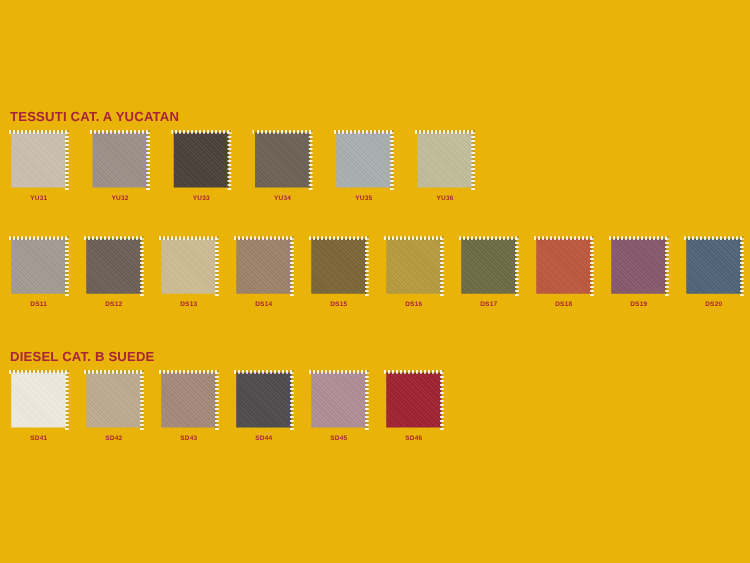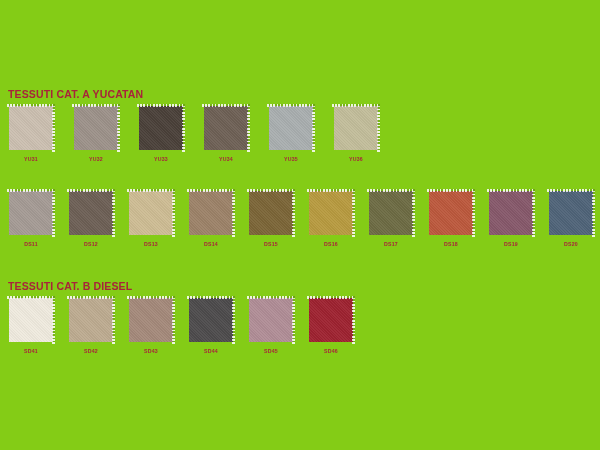--- a/index.html
+++ b/index.html
@@ -94,21 +94,21 @@
     font-weight: bold;
     color: #a8243a;
     letter-spacing: 0.2px;
     line-height: 7px;
     white-space: nowrap;
   }
 </style>
 </head>
 <body>
 
-<div id="catalog" style="background: #84cc16;">
+<div id="catalog" style="background: #eab308;">
     <div class="fabric-section" style="top: 88px;">
       <div class="section-title" style="color: rgb(168, 36, 58);">TESSUTI CAT. A YUCATAN</div>
       <div class="swatch-row">
         <div class="swatch-cell" style="left: 8px;">
           <div class="swatch-chip" style="background: rgb(203, 191, 176);"></div>
           <div class="swatch-label" style="color: rgb(168, 36, 58);">YU31</div>
         </div>
         <div class="swatch-cell" style="left: 73px;">
           <div class="swatch-chip" style="background: rgb(156, 145, 137);"></div>
           <div class="swatch-label" style="color: rgb(168, 36, 58);">YU32</div>
@@ -169,21 +169,21 @@
           <div class="swatch-chip" style="background: rgb(134, 88, 106);"></div>
           <div class="swatch-label" style="color: rgb(168, 36, 58);">DS19</div>
         </div>
         <div class="swatch-cell" style="left: 548px;">
           <div class="swatch-chip" style="background: rgb(79, 99, 120);"></div>
           <div class="swatch-label" style="color: rgb(168, 36, 58);">DS20</div>
         </div>
       </div>
     </div>
     <div class="fabric-section" style="top: 280px;">
-      <div class="section-title" style="color: rgb(168, 36, 58);">TESSUTI CAT. B DIESEL</div>
+      <div class="section-title" style="color: rgb(168, 36, 58);">DIESEL CAT. B SUEDE</div>
       <div class="swatch-row">
         <div class="swatch-cell" style="left: 8px;">
           <div class="swatch-chip" style="background: rgb(239, 234, 222);"></div>
           <div class="swatch-label" style="color: rgb(168, 36, 58);">SD41</div>
         </div>
         <div class="swatch-cell" style="left: 68px;">
           <div class="swatch-chip" style="background: rgb(189, 171, 144);"></div>
           <div class="swatch-label" style="color: rgb(168, 36, 58);">SD42</div>
         </div>
         <div class="swatch-cell" style="left: 128px;">

